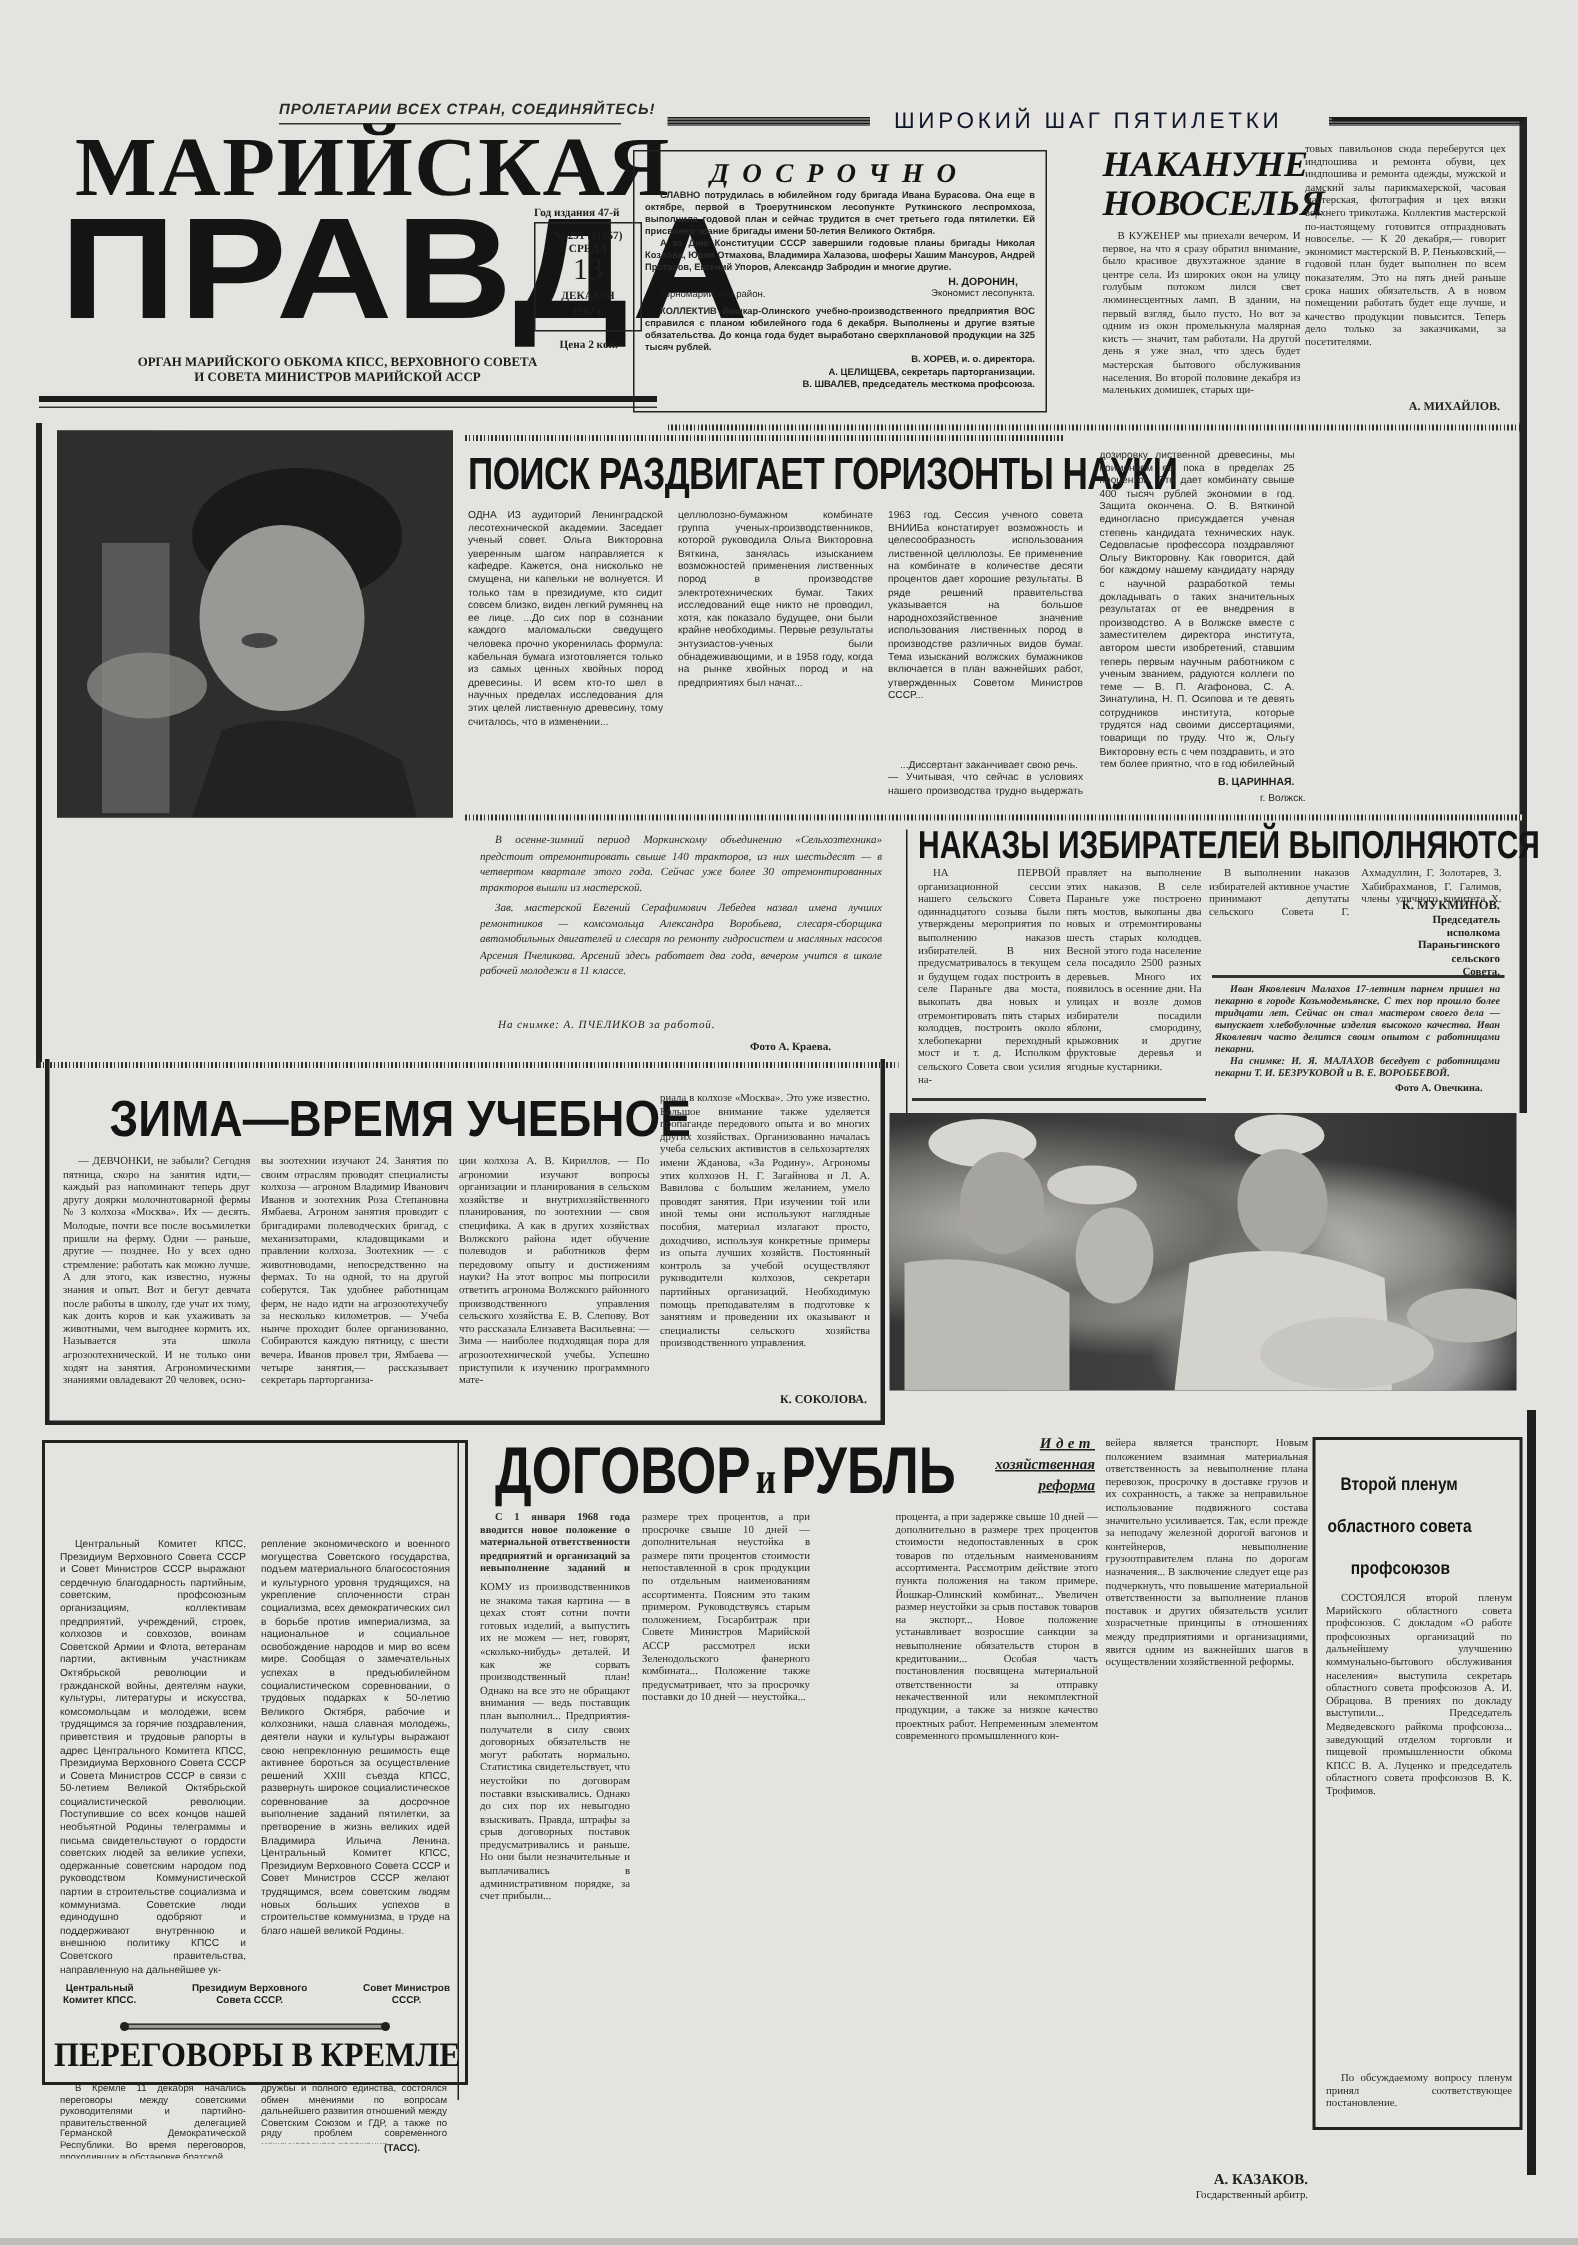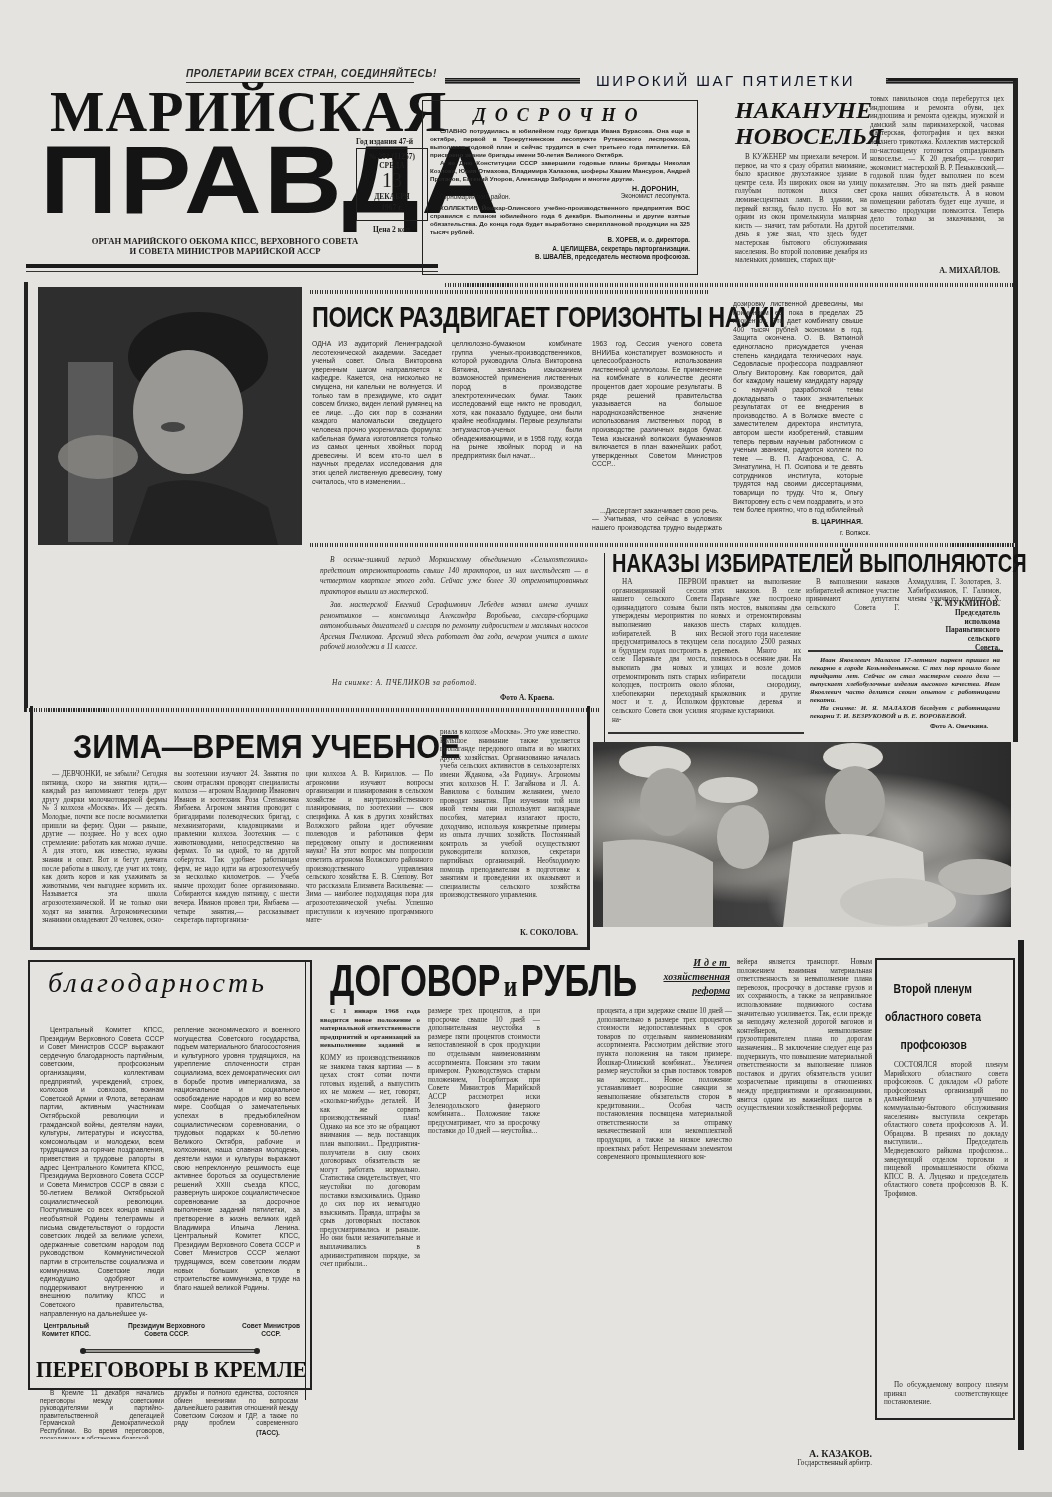--- a/index.html
+++ b/index.html
@@ -172,21 +172,20 @@
 <div class="abs box" style="left:30px;top:706px;width:560px;height:244px;border-width:3px;border-top:none;"></div>
 <div class="abs serifhead" style="left:73px;top:727px;font-size:34px;line-height:38px;font-family:'Liberation Sans',sans-serif;transform:scaleX(0.9);transform-origin:left;">ЗИМА—ВРЕМЯ УЧЕБНОЕ</div>
 <div class="abs txt" style="left:42px;top:770px;width:125px;height:168px;text-indent:10px;">— ДЕВЧОНКИ, не забыли? Сегодня пятница, скоро на занятия идти,— каждый раз напоминают теперь друг другу доярки молочнотоварной фермы № 3 колхоза «Москва». Их — десять. Молодые, почти все после восьмилетки пришли на ферму. Одни — раньше, другие — позднее. Но у всех одно стремление: работать как можно лучше. А для этого, как известно, нужны знания и опыт. Вот и бегут девчата после работы в школу, где учат их тому, как доить коров и как ухаживать за животными, чем выгоднее кормить их. Называется эта школа агрозоотехнической. И не только они ходят на занятия. Агрономическими знаниями овладевают 20 человек, осно-</div>
 <div class="abs txt" style="left:174px;top:770px;width:125px;height:168px;">вы зоотехнии изучают 24. Занятия по своим отраслям проводят специалисты колхоза — агроном Владимир Иванович Иванов и зоотехник Роза Степановна Ямбаева. Агроном занятия проводит с бригадирами полеводческих бригад, с механизаторами, кладовщиками и правлении колхоза. Зоотехник — с животноводами, непосредственно на фермах. То на одной, то на другой соберутся. Так удобнее работницам ферм, не надо идти на агрозоотехучебу за несколько километров. — Учеба нынче проходит более организованно. Собираются каждую пятницу, с шести вечера. Иванов провел три, Ямбаева — четыре занятия,— рассказывает секретарь парторганиза-</div>
 <div class="abs txt" style="left:306px;top:770px;width:127px;height:168px;">ции колхоза А. В. Кириллов. — По агрономии изучают вопросы организации и планирования в сельском хозяйстве и внутрихозяйственного планирования, по зоотехнии — своя специфика. А как в других хозяйствах Волжского района идет обучение полеводов и работников ферм передовому опыту и достижениям науки? На этот вопрос мы попросили ответить агронома Волжского районного производственного управления сельского хозяйства Е. В. Слепову. Вот что рассказала Елизавета Васильевна: — Зима — наиболее подходящая пора для агрозоотехнической учебы. Успешно приступили к изучению программного мате-</div>
 <div class="abs txt" style="left:440px;top:728px;width:140px;height:200px;">риала в колхозе «Москва». Это уже известно. Большое внимание также уделяется пропаганде передового опыта и во многих других хозяйствах. Организованно началась учеба сельских активистов в сельхозартелях имени Жданова, «За Родину». Агрономы этих колхозов Н. Г. Загайнова и Л. А. Вавилова с большим желанием, умело проводят занятия. При изучении той или иной темы они используют наглядные пособия, материал излагают просто, доходчиво, используя конкретные примеры из опыта лучших хозяйств. Постоянный контроль за учебой осуществляют руководители колхозов, секретари партийных организаций. Необходимую помощь преподавателям в подготовке к занятиям и проведении их оказывают и специалисты сельского хозяйства производственного управления.</div>
 <div class="abs sig" style="left:440px;top:928px;width:138px;">К. СОКОЛОВА.</div>
 
 <div class="abs box" style="left:28px;top:960px;width:284px;height:430px;border-width:2px;"></div>
 <div class="abs" style="left:48px;top:967px;font-family:'Liberation Serif',serif;font-style:italic;font-size:28px;line-height:32px;color:#141414;letter-spacing:3px;">
-  <div>благодарность</div>
 </div>
 <div class="abs txt sans" style="left:40px;top:1026px;width:124px;height:295px;text-indent:10px;">Центральный Комитет КПСС, Президиум Верховного Совета СССР и Совет Министров СССР выражают сердечную благодарность партийным, советским, профсоюзным организациям, коллективам предприятий, учреждений, строек, колхозов и совхозов, воинам Советской Армии и Флота, ветеранам партии, активным участникам Октябрьской революции и гражданской войны, деятелям науки, культуры, литературы и искусства, комсомольцам и молодежи, всем трудящимся за горячие поздравления, приветствия и трудовые рапорты в адрес Центрального Комитета КПСС, Президиума Верховного Совета СССР и Совета Министров СССР в связи с 50-летием Великой Октябрьской социалистической революции. Поступившие со всех концов нашей необъятной Родины телеграммы и письма свидетельствуют о гордости советских людей за великие успехи, одержанные советским народом под руководством Коммунистической партии в строительстве социализма и коммунизма. Советские люди единодушно одобряют и поддерживают внутреннюю и внешнюю политику КПСС и Советского правительства, направленную на дальнейшее ук-</div>
 <div class="abs txt sans" style="left:174px;top:1026px;width:126px;height:295px;">репление экономического и военного могущества Советского государства, подъем материального благосостояния и культурного уровня трудящихся, на укрепление сплоченности стран социализма, всех демократических сил в борьбе против империализма, за национальное и социальное освобождение народов и мир во всем мире. Сообщая о замечательных успехах в предъюбилейном социалистическом соревновании, о трудовых подарках к 50-летию Великого Октября, рабочие и колхозники, наша славная молодежь, деятели науки и культуры выражают свою непреклонную решимость еще активнее бороться за осуществление решений XXIII съезда КПСС, развернуть широкое социалистическое соревнование за досрочное выполнение заданий пятилетки, за претворение в жизнь великих идей Владимира Ильича Ленина. Центральный Комитет КПСС, Президиум Верховного Совета СССР и Совет Министров СССР желают трудящимся, всем советским людям новых больших успехов в строительстве коммунизма, в труде на благо нашей великой Родины.</div>
 <div class="abs" style="left:42px;top:1322px;width:258px;display:flex;justify-content:space-between;font-family:'Liberation Sans',sans-serif;font-weight:bold;font-size:6.6px;line-height:8px;text-align:center;">
   <div>
       <div>Центральный</div>
       <div>Комитет КПСС.</div>
     </div>
   <div>
       <div>Президиум Верховного</div>

